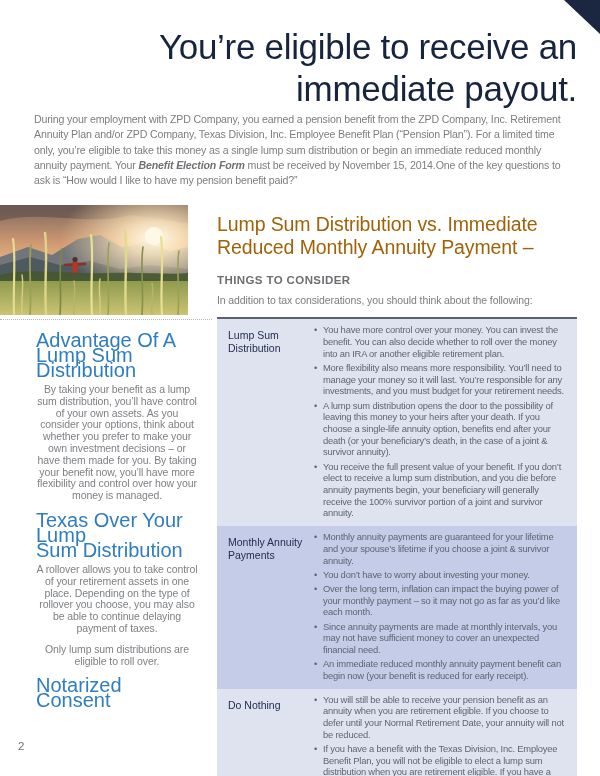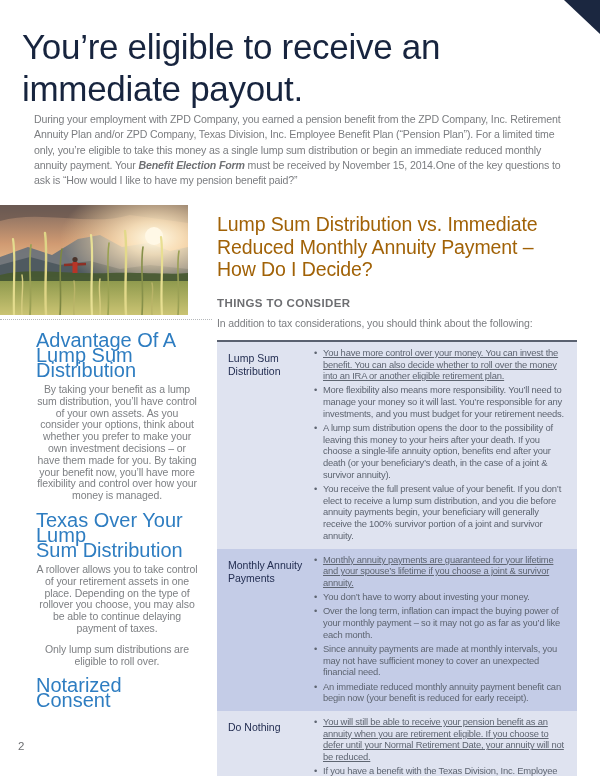--- a/index.html
+++ b/index.html
@@ -7,23 +7,24 @@
     width:600px;height:776px;position:relative;overflow:hidden;
     background:#ffffff;
     font-family:"Liberation Sans", sans-serif;
     -webkit-font-smoothing:antialiased;
   }
   .corner{
     position:absolute;top:0;right:0;width:0;height:0;
     border-top:34px solid #1b2740;border-left:36px solid transparent;
   }
   h1.title{
-    position:absolute;left:22px;top:26px;width:530px;margin:0;
+    position:absolute;left:47px;top:26px;width:530px;margin:0;
     font-size:35px;line-height:42px;font-weight:300;letter-spacing:-0.3px;
     color:#17243e;
+    text-align:right;
   }
   .intro{
     position:absolute;left:34px;top:112px;width:538px;margin:0;
     font-size:10.6px;line-height:15.3px;letter-spacing:-0.15px;color:#7b7d80;
   }
   .intro em{font-style:italic;}
   .intro strong{color:#6e7073;}
   
   .photo{
     position:absolute;left:0;top:205px;width:188px;height:110px;display:block;
@@ -73,21 +74,21 @@
     font-size:10.5px;line-height:13px;font-weight:normal;color:#232e52;
   }
   .t-cell{
     flex:1;padding:5px 10px 7px 0;box-sizing:border-box;
   }
   ul.bullets{margin:0;padding:0;list-style:none;}
   ul.bullets li{
     position:relative;padding-left:9px;margin-top:2.5px;
     font-size:9.4px;line-height:11.7px;letter-spacing:-0.2px;color:#5e6571;
   }
-  ul.bullets li:first-child{margin-top:0;text-decoration:underline;}
+  ul.bullets li:first-child{margin-top:0;}
   ul.bullets li::before{
     content:"\2022";position:absolute;left:0;top:0;color:#5e6571;
   }
   .min-r1{min-height:175px;box-sizing:border-box;}
   .min-r2{min-height:135px;box-sizing:border-box;}
   .min-r3{min-height:111px;box-sizing:border-box;}
 </style>
 </head>
 <body>
 
@@ -168,21 +169,20 @@
     <h3 class="sb-head">
       <div>Notarized Consent</div>
     </h3>
   </section>
 </aside>
 
 <main class="main">
   <h2 class="main-head">
     <div>Lump Sum Distribution vs. Immediate</div>
     <div>Reduced Monthly Annuity Payment –</div>
-    <div>How Do I Decide?</div>
   </h2>
   <div class="kicker">THINGS TO CONSIDER</div>
   <div class="lead">In addition to tax considerations, you should think about the following:</div>
 
   <div class="decide-table">
 
     <div class="t-row light min-r1">
       <div class="t-label">
         <div>Lump Sum</div>
         <div>Distribution</div>

